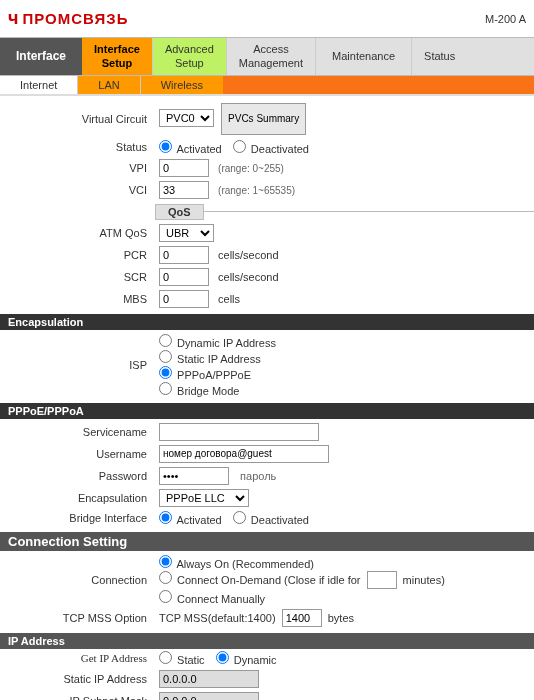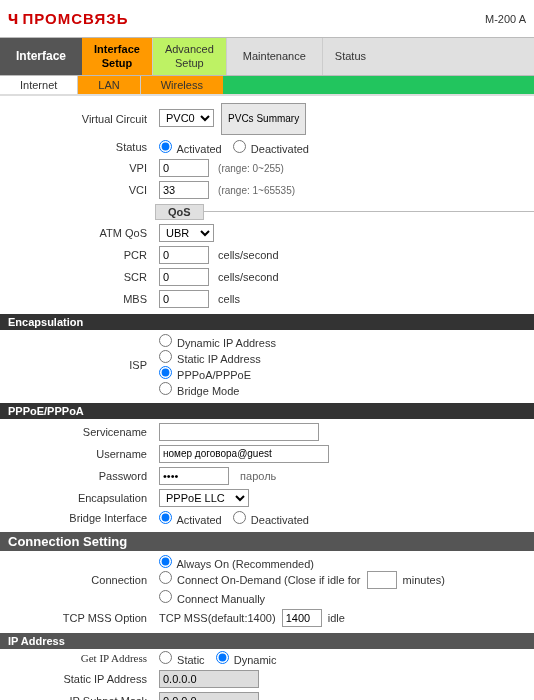--- a/index.html
+++ b/index.html
@@ -29,29 +29,33 @@
     <span>Interface</span>
   </div>
   <div style="background:#f90;color:#000;font-weight:bold;font-size:11px;padding:4px 12px;text-align:center;border-right:1px solid #ccc;cursor:pointer;line-height:1.3;">
     <div>Interface</div>
     <div>Setup</div>
   </div>
   <div style="background:#bef264;font-size:11px;padding:4px 12px;text-align:center;border-right:1px solid #ccc;cursor:pointer;line-height:1.3;">
     <div>Advanced</div>
     <div>Setup</div>
   </div>
+  <div style="background:#e0e0e0;font-size:11px;padding:4px 12px;text-align:center;border-right:1px solid #ccc;cursor:pointer;line-height:1.3;">
+    <div>Access</div>
+    <div>Management</div>
+  </div>
   <div style="background:#e0e0e0;font-size:11px;padding:4px 16px;text-align:center;border-right:1px solid #ccc;cursor:pointer;display:flex;align-items:center;">
     <span>Maintenance</span>
   </div>
   <div style="background:#e0e0e0;font-size:11px;padding:4px 12px;text-align:center;cursor:pointer;display:flex;align-items:center;">
     <span>Status</span>
   </div>
 </div>
 
-<div style="display:flex;background:#22c55e;border-bottom:2px solid #ddd;">
+<div style="display:flex;background:#f97316;border-bottom:2px solid #ddd;">
   <div style="background:#fff;font-size:11px;padding:3px 20px;cursor:pointer;border-right:1px solid #ccc;">
     <span>Internet</span>
   </div>
   <div style="background:#f90;font-size:11px;padding:3px 20px;cursor:pointer;border-right:1px solid #ccc;">
     <span>LAN</span>
   </div>
   <div style="background:#f90;font-size:11px;padding:3px 20px;cursor:pointer;">
     <span>Wireless</span>
   </div>
 </div>
@@ -227,21 +231,21 @@
           <input type="radio" name="connection" style="margin-right: 2px;">
           <span>Connect Manually</span>
         </div>
       </td>
     </tr>
     <tr>
       <td style="text-align:right;padding:2px 8px;font-size:11px;">TCP MSS Option</td>
       <td style="padding:2px 4px;font-size:11px;">
         <span>TCP MSS(default:1400)</span>
         <input type="text" style="width: 40px; margin: 0px 3px;" value="1400">
-        <span>idle</span>
+        <span>bytes</span>
       </td>
     </tr>
   </tbody>
     </table>
 
   <div style="background:#555;color:#fff;font-weight:bold;font-size:11px;padding:2px 8px;margin:4px 0 0 0;">IP Address</div>
 
   <table style="width:100%;border-collapse:collapse;">
     <tbody>
         <tr>

